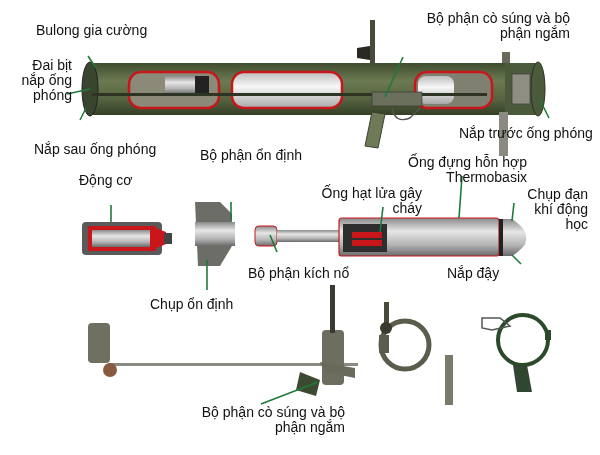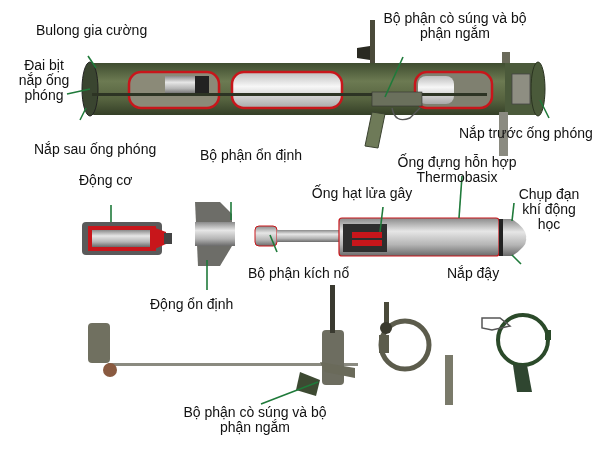--- a/index.html
+++ b/index.html
@@ -1,18 +1,18 @@
 <!DOCTYPE html>
 <html><head>
 <meta charset="utf-8">
 <style>
   html,body{margin:0;padding:0;background:#ffffff;}
   body{width:600px;height:455px;position:relative;overflow:hidden;font-family:"Liberation Sans",sans-serif;color:#111;}
   .lbl{position:absolute;font-size:14px;line-height:15px;color:#111;white-space:nowrap;}
-  .lbl.c{text-align:center;}
+  .lbl.c{text-align:right;}
   svg{position:absolute;left:0;top:0;}
 </style>
 </head>
 <body>
 
 <svg width="600" height="455" viewBox="0 0 600 455">
   <defs>
     <linearGradient id="tubeG" x1="0" y1="0" x2="0" y2="1">
       <stop offset="0" stop-color="#3f4d30"></stop>
       <stop offset="0.35" stop-color="#6c7a52"></stop>
@@ -154,28 +154,29 @@
 <div class="lbl" style="left:200px;top:148px;">Bộ phận ổn định</div>
 <div class="lbl" style="left:79px;top:173px;">Động cơ</div>
 
 <div class="lbl c" style="left:387px;top:155px;width:140px;">
   <div>Ống đựng hỗn hợp</div>
   <div>Thermobasix</div>
 </div>
 
 <div class="lbl c" style="left:302px;top:186px;width:120px;">
   <div>Ống hạt lửa gây</div>
+  <div>cháy</div>
 </div>
 
 <div class="lbl c" style="left:510px;top:187px;width:78px;">
   <div>Chụp đạn</div>
   <div>khí động</div>
   <div>học</div>
 </div>
 
 <div class="lbl" style="left:248px;top:266px;">Bộ phận kích nổ</div>
 <div class="lbl" style="left:447px;top:266px;">Nắp đậy</div>
-<div class="lbl" style="left:150px;top:297px;">Động ổn định</div>
+<div class="lbl" style="left:150px;top:297px;">Chụp ổn định</div>
 
 <div class="lbl c" style="left:165px;top:405px;width:180px;">
   <div>Bộ phận cò súng và bộ</div>
   <div>phận ngắm</div>
 </div>
 
 </body></html>

